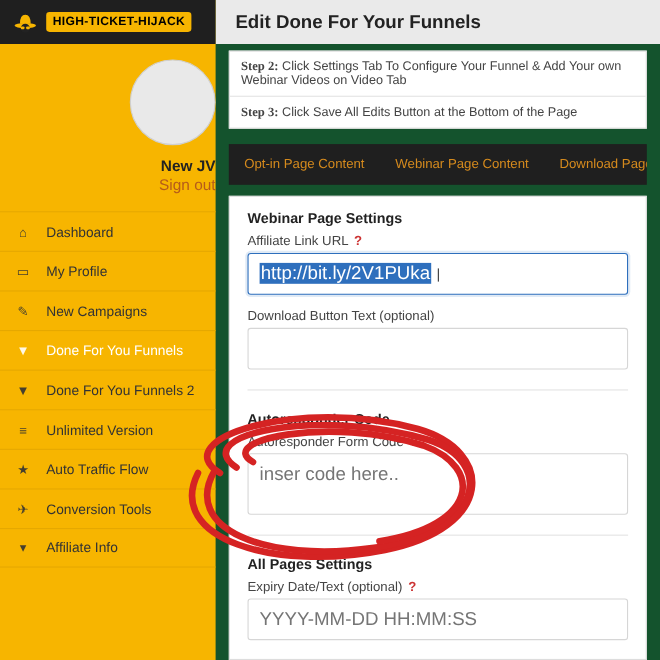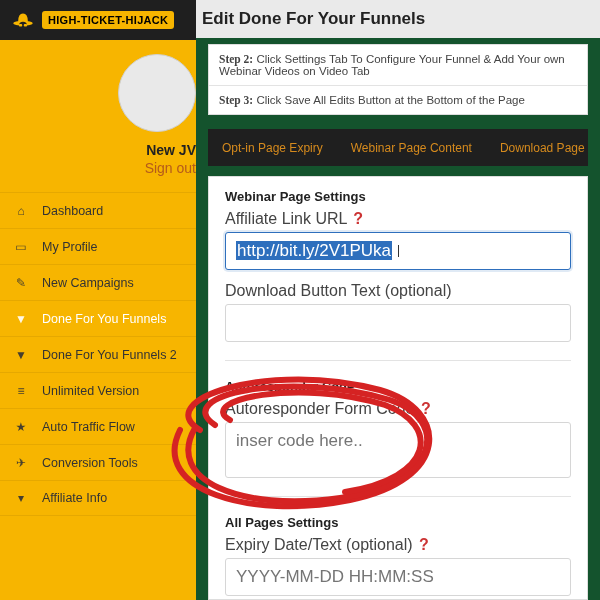--- a/index.html
+++ b/index.html
@@ -26,30 +26,30 @@
   .avatar{width:78px;height:78px;border-radius:50%;background:#e9e9e9;border:1px solid #d0d0d0;}
   .profile-name{margin-top:10px;font-weight:600;color:#222;font-size:14px;}
   .signout{font-size:14px;color:#b55b1a;margin-top:2px;}
   .nav{display:flex;flex-direction:column;margin-top:6px;}
   .nav-item{display:flex;align-items:center;gap:14px;height:36px;border-top:1px solid var(--yellow-dark);padding:0 14px;font-size:12.5px;color:#333;cursor:pointer;}
   .nav-item:last-child{border-bottom:1px solid var(--yellow-dark);}
   .nav-item.active{color:#fff;}
   .nav-item .nic{width:14px;text-align:center;font-size:12px;color:inherit;opacity:.9;}
   
   .main{flex:1;display:flex;flex-direction:column;overflow:hidden;}
-  .page-title{height:40px;display:flex;align-items:center;padding:0 6px;font-weight:700;font-size:17px;color:#222;background:#eaeaea;}
+  .page-title{height:40px;display:flex;align-items:center;padding:0 18px;font-weight:700;font-size:17px;color:#222;background:#eaeaea;}
   .steps{background:#fff;border:1px solid #ddd;margin:6px 12px 0;font-size:11.5px;color:#444;}
   .step{padding:8px 10px;border-bottom:1px solid #e3e3e3;}
   .step:last-child{border-bottom:none;}
   .step b{font-weight:700;font-family:Liberation Serif, serif;}
   .tabs-wrap{margin:14px 12px 0;background:var(--dark);display:flex;align-items:stretch;height:38px;overflow:hidden;}
   .tab{padding:0 14px;display:flex;align-items:center;font-size:12px;color:var(--orange);white-space:nowrap;cursor:pointer;}
   .form-area{margin:10px 12px 0;background:#fff;border:1px solid #ddd;padding:12px 16px 20px;display:flex;flex-direction:column;gap:14px;overflow:hidden;}
   .section-title{font-weight:700;font-size:13px;color:#222;}
-  .field-label{font-size:16px;color:#444;margin-top:2px;}
+  .field-label{font-size:12px;color:#444;margin-top:2px;}
   .help{color:#c33;font-weight:700;margin-left:2px;cursor:pointer;}
   .input, .textarea{width:100%;border:1px solid var(--border);border-radius:3px;font-size:17px;padding:8px 10px;color:#555;background:#fff;font-family:inherit;}
   .input.focused{border:1.5px solid #2e6fbd;box-shadow:0 0 0 2px rgba(46,111,189,.15);}
   .input .sel{background:#2e6fbd;color:#fff;padding:0 1px;}
   .cursor{display:inline-block;width:1px;height:12px;background:#333;vertical-align:middle;margin-left:6px;}
   .textarea{height:56px;resize:none;}
   .field-block{display:flex;flex-direction:column;gap:4px;}
   hr.sep{border:none;border-top:1px solid #e3e3e3;margin:4px 0;}
   
   .scribble{position:absolute;left:140px;top:370px;width:320px;height:150px;pointer-events:none;}
@@ -126,21 +126,21 @@
     <div class="steps">
       <div class="step">
         <b>Step 2:</b><span> Click Settings Tab To Configure Your Funnel &amp; Add Your own Webinar Videos on Video Tab</span>
       </div>
       <div class="step">
         <b>Step 3:</b><span> Click Save All Edits Button at the Bottom of the Page</span>
       </div>
     </div>
 
     <div class="tabs-wrap">
-      <div class="tab">Opt-in Page Expiry</div>
+      <div class="tab">Opt-in Page Content</div>
       <div class="tab">Webinar Page Content</div>
       <div class="tab">Download Page Content</div>
 
     </div>
 
     <div class="form-area">
 
       <div class="field-block">
         <div class="section-title">Webinar Page Settings</div>
         <div class="field-label">

